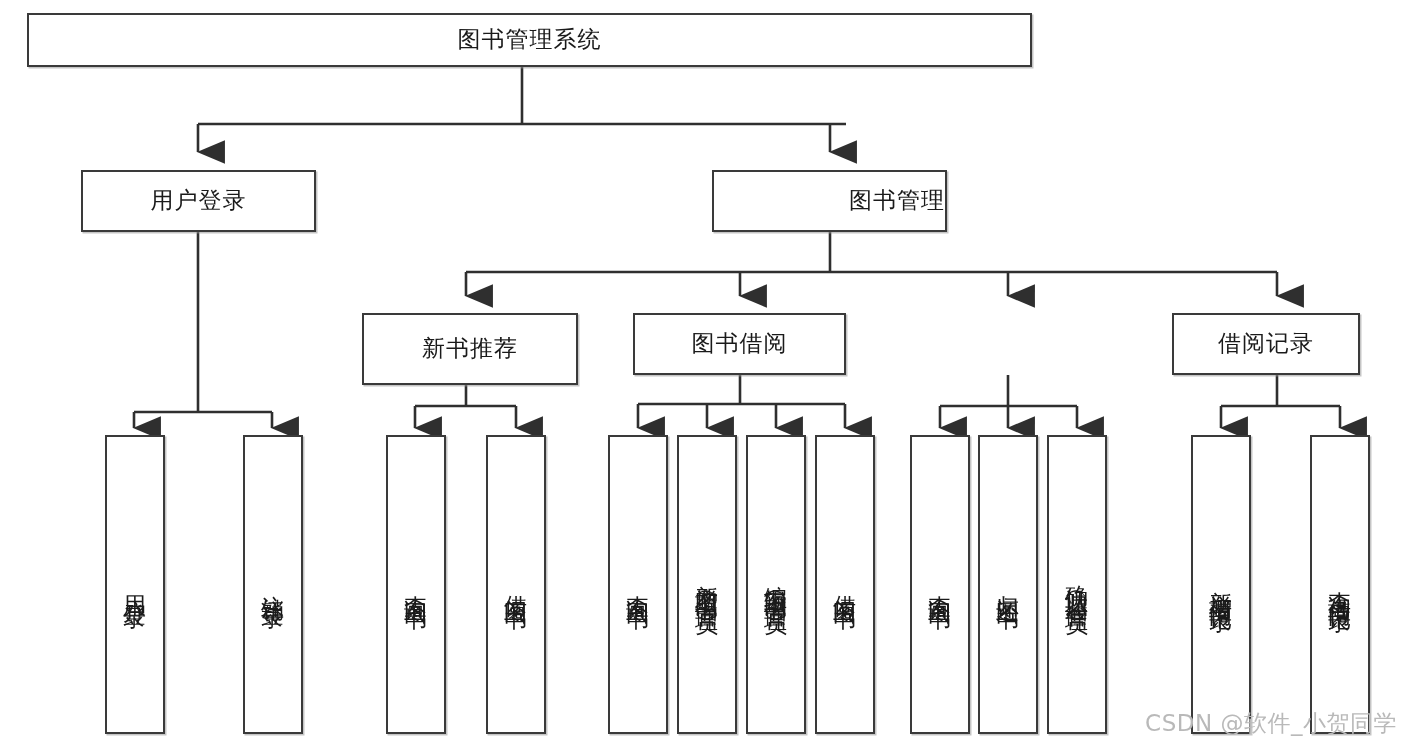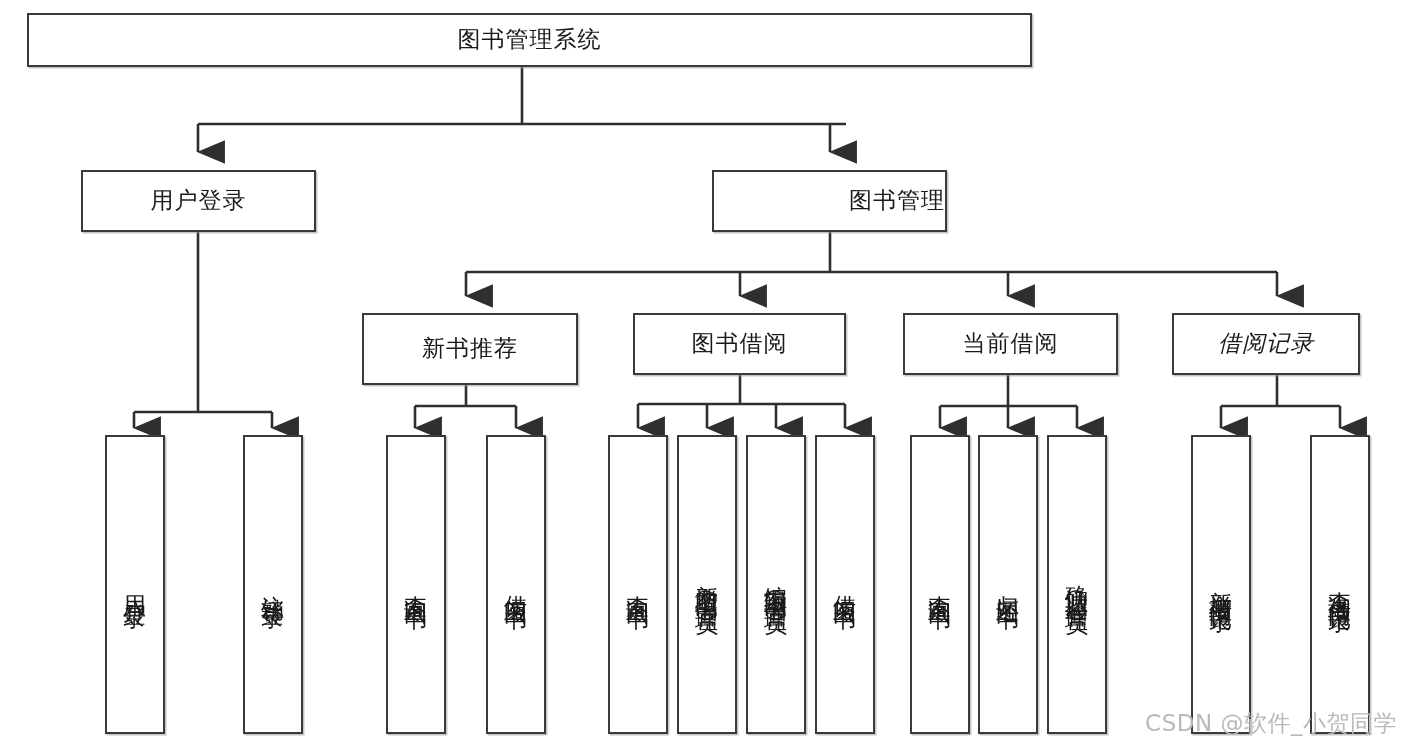--- a/index.html
+++ b/index.html
@@ -135,24 +135,21 @@
   <div class="node h" style="left:712px; top:170px; width:235px; height:62px;justify-content:flex-end;">
     <span>图书管理</span>
   </div>
 
   <div class="node h" style="left:362px; top:313px; width:216px; height:72px;">
     <span>新书推荐</span>
   </div>
   <div class="node h" style="left:633px; top:313px; width:213px; height:62px;">
     <span>图书借阅</span>
   </div>
-  <div class="node h" style="left:903px; top:313px; width:215px; height:62px;">
-    <span>当前借阅</span>
-  </div>
-  <div class="node h" style="left:1172px; top:313px; width:188px; height:62px;font-style:italic;">
+  <div class="node h" style="left:1172px; top:313px; width:188px; height:62px;">
     <span>借阅记录</span>
   </div>
 
   <div class="node v" style="left:105px; top:435px; width:60px; height:299px;">
     <span class="vtext">用户登录</span>
   </div>
   <div class="node v" style="left:243px; top:435px; width:60px; height:299px;">
     <span class="vtext">注销登录</span>
   </div>
 

